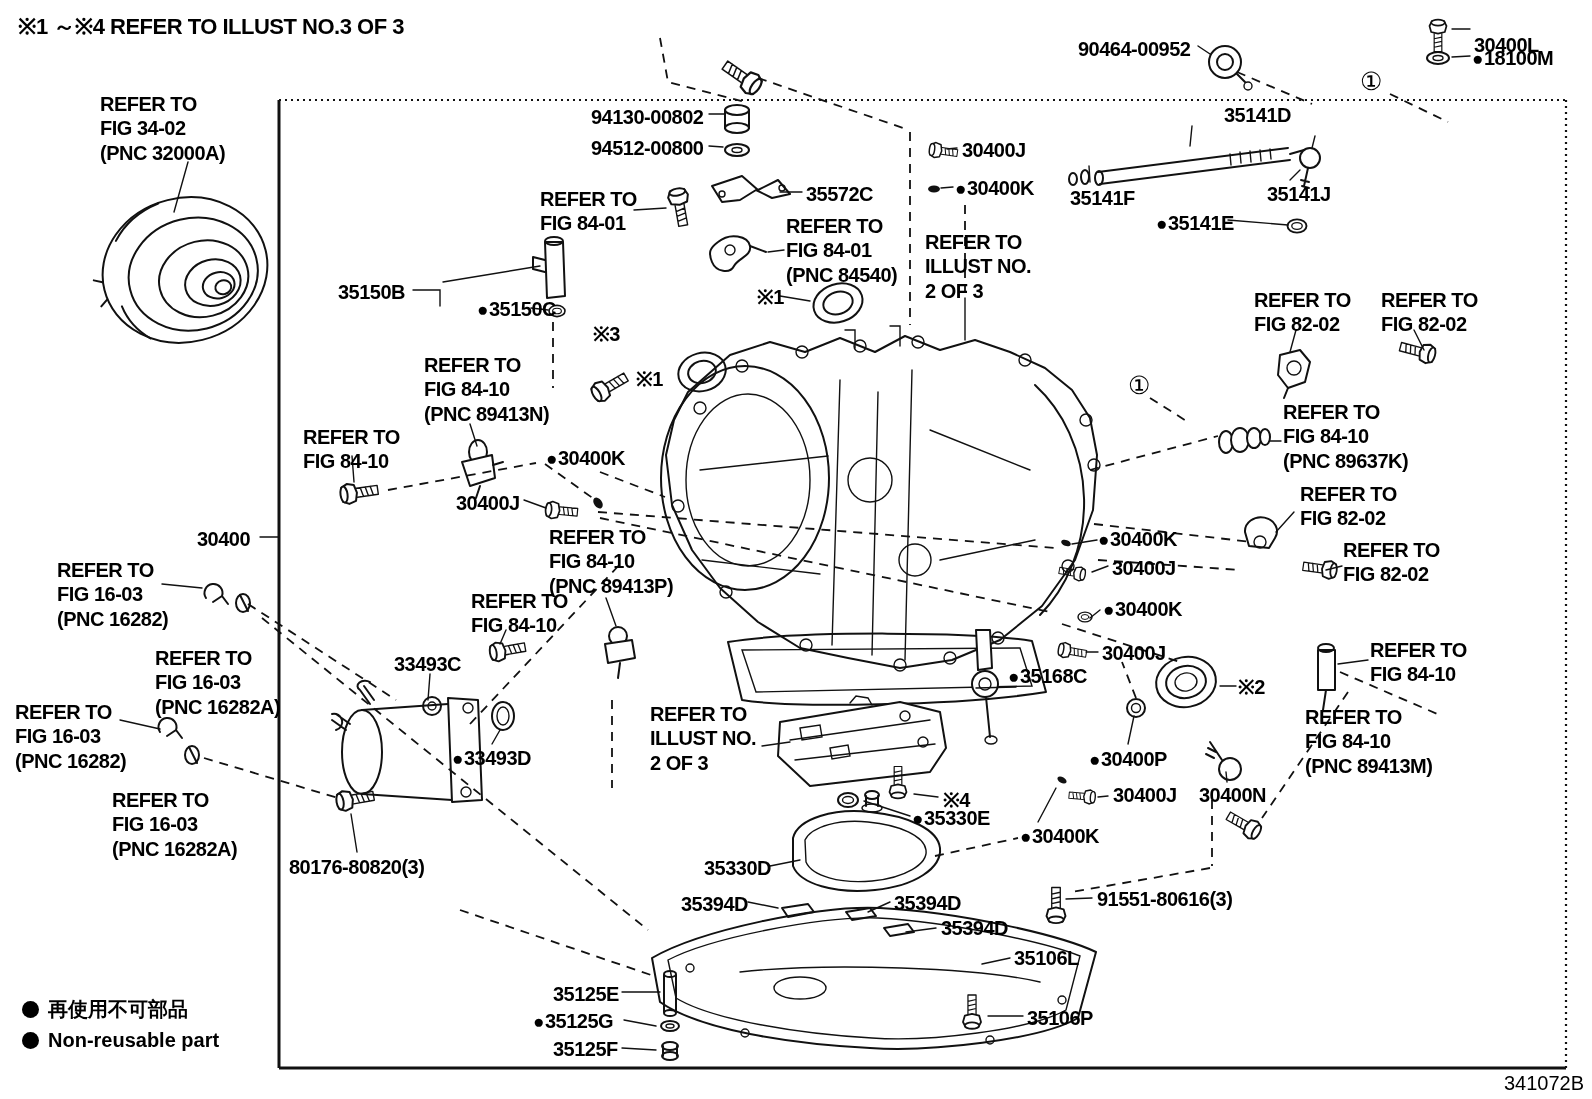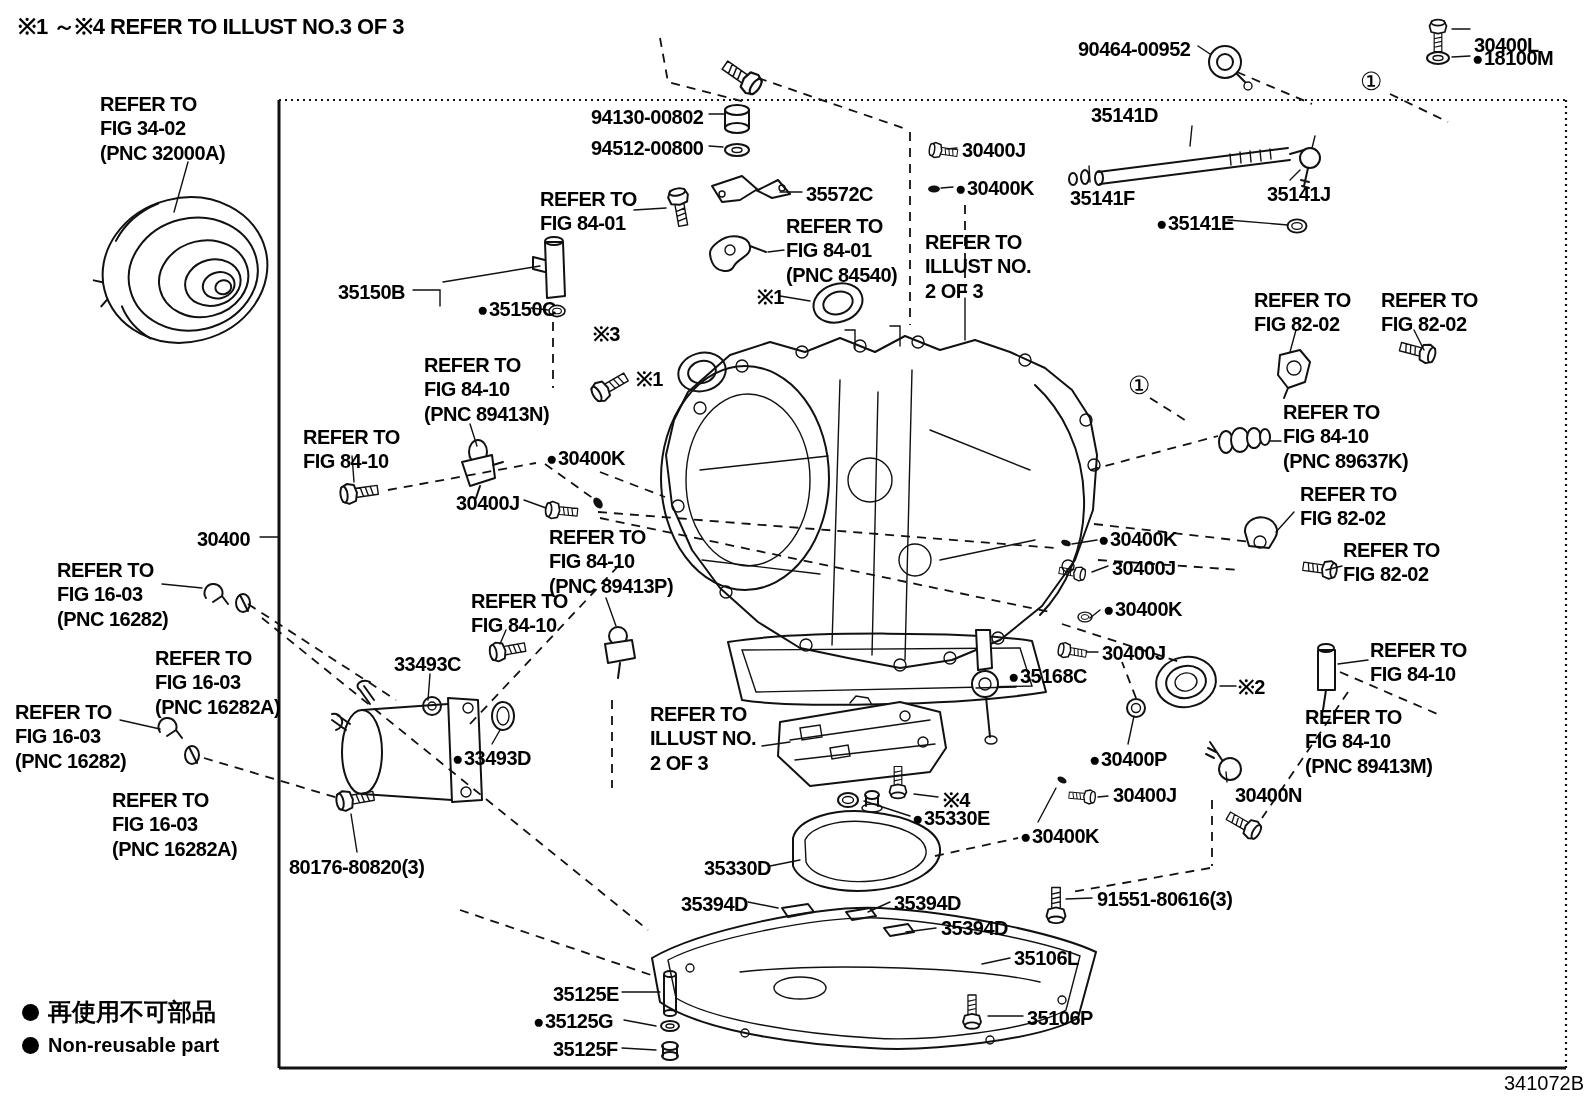--- a/index.html
+++ b/index.html
@@ -8,21 +8,21 @@
   #art{position:absolute;left:0;top:0;}
   .lbl{position:absolute;font-weight:bold;font-size:20px;line-height:1.22;
        letter-spacing:-0.5px;white-space:pre-line;color:#000;}
   .lbl .dot{font-size:19px;margin-right:1px;}
   .lbl.circled{font-size:25px;font-weight:normal;}
   #header-note{position:absolute;left:18px;top:10px;font-weight:bold;font-size:22px;letter-spacing:-0.5px;}
   #doc-code{position:absolute;left:1504px;top:1072px;font-size:20px;letter-spacing:0;}
   #legend{position:absolute;left:22px;top:996px;font-weight:bold;}
   .legend-row{display:flex;align-items:center;margin-bottom:6px;}
   .legend-dot{width:17px;height:17px;border-radius:50%;background:#000;margin-right:9px;flex:0 0 auto;}
-  .legend-jp{font-size:24px;}
+  .legend-jp{font-size:20px;}
   .legend-en{font-size:20px;}
   
   svg .ln{stroke:#111;fill:none;stroke-width:2;stroke-linecap:round;stroke-linejoin:round;}
   svg .fw{fill:#fff;}
   svg .thin{stroke:#111;fill:none;stroke-width:1.4;stroke-linecap:round;}
   svg .dash{stroke:#111;fill:none;stroke-width:1.8;stroke-dasharray:9 7;}
   svg .dot2{stroke:#111;fill:none;stroke-width:2.2;stroke-dasharray:2 4;}
   svg .bold3{stroke:#111;fill:none;stroke-width:3;}
   svg .blk{fill:#111;stroke:none;}
 </style>
@@ -455,21 +455,21 @@
     <div class="lbl" style="left: 925px; top: 230px;"><span class="txt">REFER TO
 ILLUST NO.
 2 OF 3</span></div>
     <div class="lbl" style="left: 650px; top: 702px;"><span class="txt">REFER TO
 ILLUST NO.
 2 OF 3</span></div>
     <div class="lbl" style="left: 1078px; top: 37px;"><span class="txt">90464-00952</span></div>
     <div class="lbl" style="left: 1474px; top: 33px;"><span class="txt">30400L</span></div>
     <div class="lbl" style="left: 1472px; top: 46px;"><span class="dot">●</span><span class="txt">18100M</span></div>
     <div class="lbl circled" style="left: 1360px; top: 66px;"><span class="txt">①</span></div>
-    <div class="lbl" style="left: 1091px; top: 103px;"><span class="txt">35141D</span></div>
+    <div class="lbl" style="left: 1224px; top: 103px;"><span class="txt">35141D</span></div>
     <div class="lbl" style="left: 1070px; top: 186px;"><span class="txt">35141F</span></div>
     <div class="lbl" style="left: 1267px; top: 182px;"><span class="txt">35141J</span></div>
     <div class="lbl" style="left: 1156px; top: 211px;"><span class="dot">●</span><span class="txt">35141E</span></div>
     <div class="lbl" style="left: 1254px; top: 288px;"><span class="txt">REFER TO
 FIG 82-02</span></div>
     <div class="lbl" style="left: 1381px; top: 288px;"><span class="txt">REFER TO
 FIG 82-02</span></div>
     <div class="lbl" style="left: 1283px; top: 400px;"><span class="txt">REFER TO
 FIG 84-10
 (PNC 89637K)</span></div>
@@ -479,21 +479,21 @@
     <div class="lbl" style="left: 1343px; top: 538px;"><span class="txt">REFER TO
 FIG 82-02</span></div>
     <div class="lbl" style="left: 1098px; top: 527px;"><span class="dot">●</span><span class="txt">30400K</span></div>
     <div class="lbl" style="left: 1112px; top: 556px;"><span class="txt">30400J</span></div>
     <div class="lbl" style="left: 1103px; top: 597px;"><span class="dot">●</span><span class="txt">30400K</span></div>
     <div class="lbl" style="left: 1102px; top: 641px;"><span class="txt">30400J</span></div>
     <div class="lbl" style="left: 1008px; top: 664px;"><span class="dot">●</span><span class="txt">35168C</span></div>
     <div class="lbl" style="left: 1238px; top: 675px;"><span class="txt">※2</span></div>
     <div class="lbl" style="left: 1089px; top: 747px;"><span class="dot">●</span><span class="txt">30400P</span></div>
     <div class="lbl" style="left: 1113px; top: 783px;"><span class="txt">30400J</span></div>
-    <div class="lbl" style="left: 1199px; top: 783px; margin-left: 36px;"><span class="txt">30400N</span></div>
+    <div class="lbl" style="left: 1199px; top: 783px;"><span class="txt">30400N</span></div>
     <div class="lbl" style="left: 1370px; top: 638px;"><span class="txt">REFER TO
 FIG 84-10</span></div>
     <div class="lbl" style="left: 1305px; top: 705px;"><span class="txt">REFER TO
 FIG 84-10
 (PNC 89413M)</span></div>
     <div class="lbl" style="left: 943px; top: 788px;"><span class="txt">※4</span></div>
     <div class="lbl" style="left: 912px; top: 806px;"><span class="dot">●</span><span class="txt">35330E</span></div>
     <div class="lbl" style="left: 1020px; top: 824px;"><span class="dot">●</span><span class="txt">30400K</span></div>
     <div class="lbl" style="left: 704px; top: 856px;"><span class="txt">35330D</span></div>
     <div class="lbl" style="left: 681px; top: 892px;"><span class="txt">35394D</span></div>

